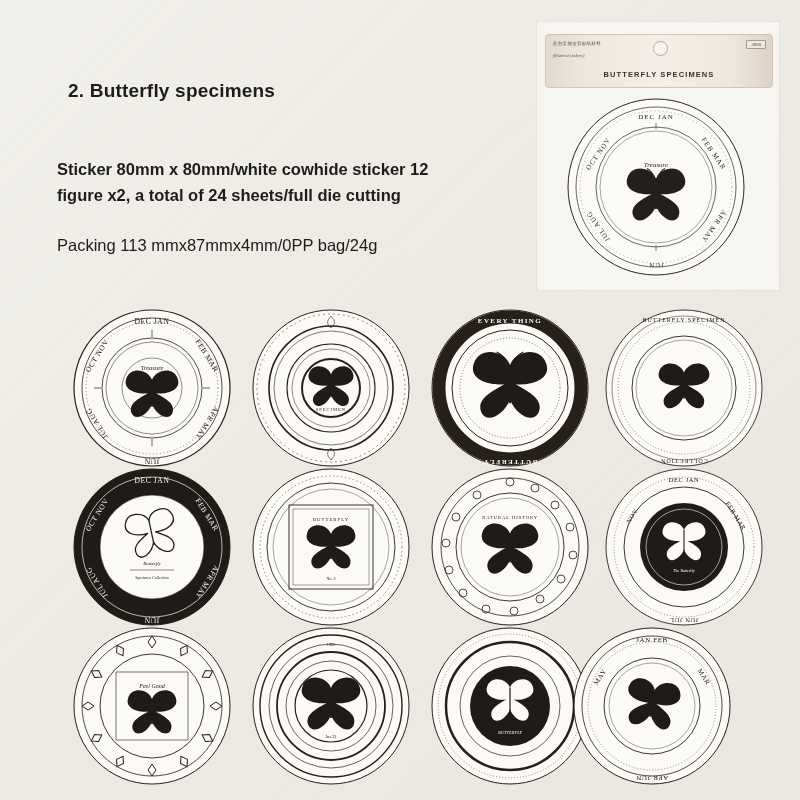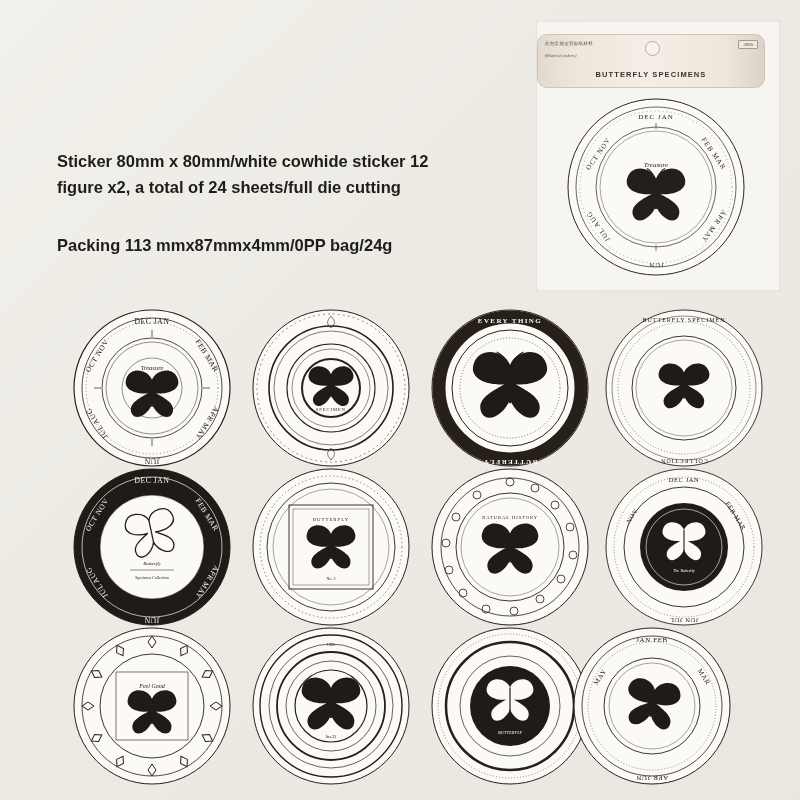--- a/index.html
+++ b/index.html
@@ -27,57 +27,57 @@
     left: 68px;
     top: 80px;
     font-size: 19px;
     font-weight: bold;
     color: #1d1d1b;
     letter-spacing: .2px;
   }
   .spec {
     position: absolute;
     left: 57px;
-    top: 148px;
+    top: 156px;
     width: 400px;
     font-size: 16.5px;
     font-weight: bold;
     color: #1d1d1b;
     line-height: 26px;
   }
   .packing {
     position: absolute;
     left: 57px;
     top: 233px;
     width: 420px;
     font-size: 16.5px;
-    font-weight: bold;
+    font-weight: normal;
     color: #1d1d1b;
     line-height: 24px;
   }
 
   
   .package {
     position: absolute;
     left: 537px;
     top: 22px;
     width: 242px;
     height: 268px;
     background: #f6f5f1;
     box-shadow: 0 0 0 1px rgba(0,0,0,.03);
   }
   .pack-header {
     position: absolute;
-    left: 0;
+    left: 8px;
     top: 12px;
     width: 226px;
     height: 52px;
     background: linear-gradient(90deg,#e3d9cf 0%, #efe7dd 18%, #f4eee6 50%, #efe7dd 82%, #ddd2c6 100%);
     border: 1px solid #cfc4b6;
-    border-radius: 10px;
+    border-radius: 4px;
   }
   .pack-hole {
     position: absolute;
     left: 50%;
     top: 6px;
     width: 13px;
     height: 13px;
     margin-left: -6px;
     border: 1px solid #b7aa9a;
     border-radius: 50%;
@@ -143,20 +143,21 @@
     width: 160px;
     height: 160px;
   }
   .cell svg { display:block; }
 </style>
 </head>
 <body>
 
 <div class="page">
 
+  <div class="headline">2. Butterfly specimens</div>
   <div class="spec">Sticker 80mm x 80mm/white cowhide sticker 12 figure x2, a total of 24 sheets/full die cutting</div>
   <div class="packing">Packing 113 mmx87mmx4mm/0PP bag/24g</div>
 
   <div class="package">
     <div class="pack-header">
       <div class="pack-hole"></div>
       <div class="pack-cn">此包装袋去背贴纸材料</div>
       <div class="pack-en">(Material stickers)</div>
       <div class="pack-code">JS55</div>
       <div class="pack-title">BUTTERFLY SPECIMENS</div>

